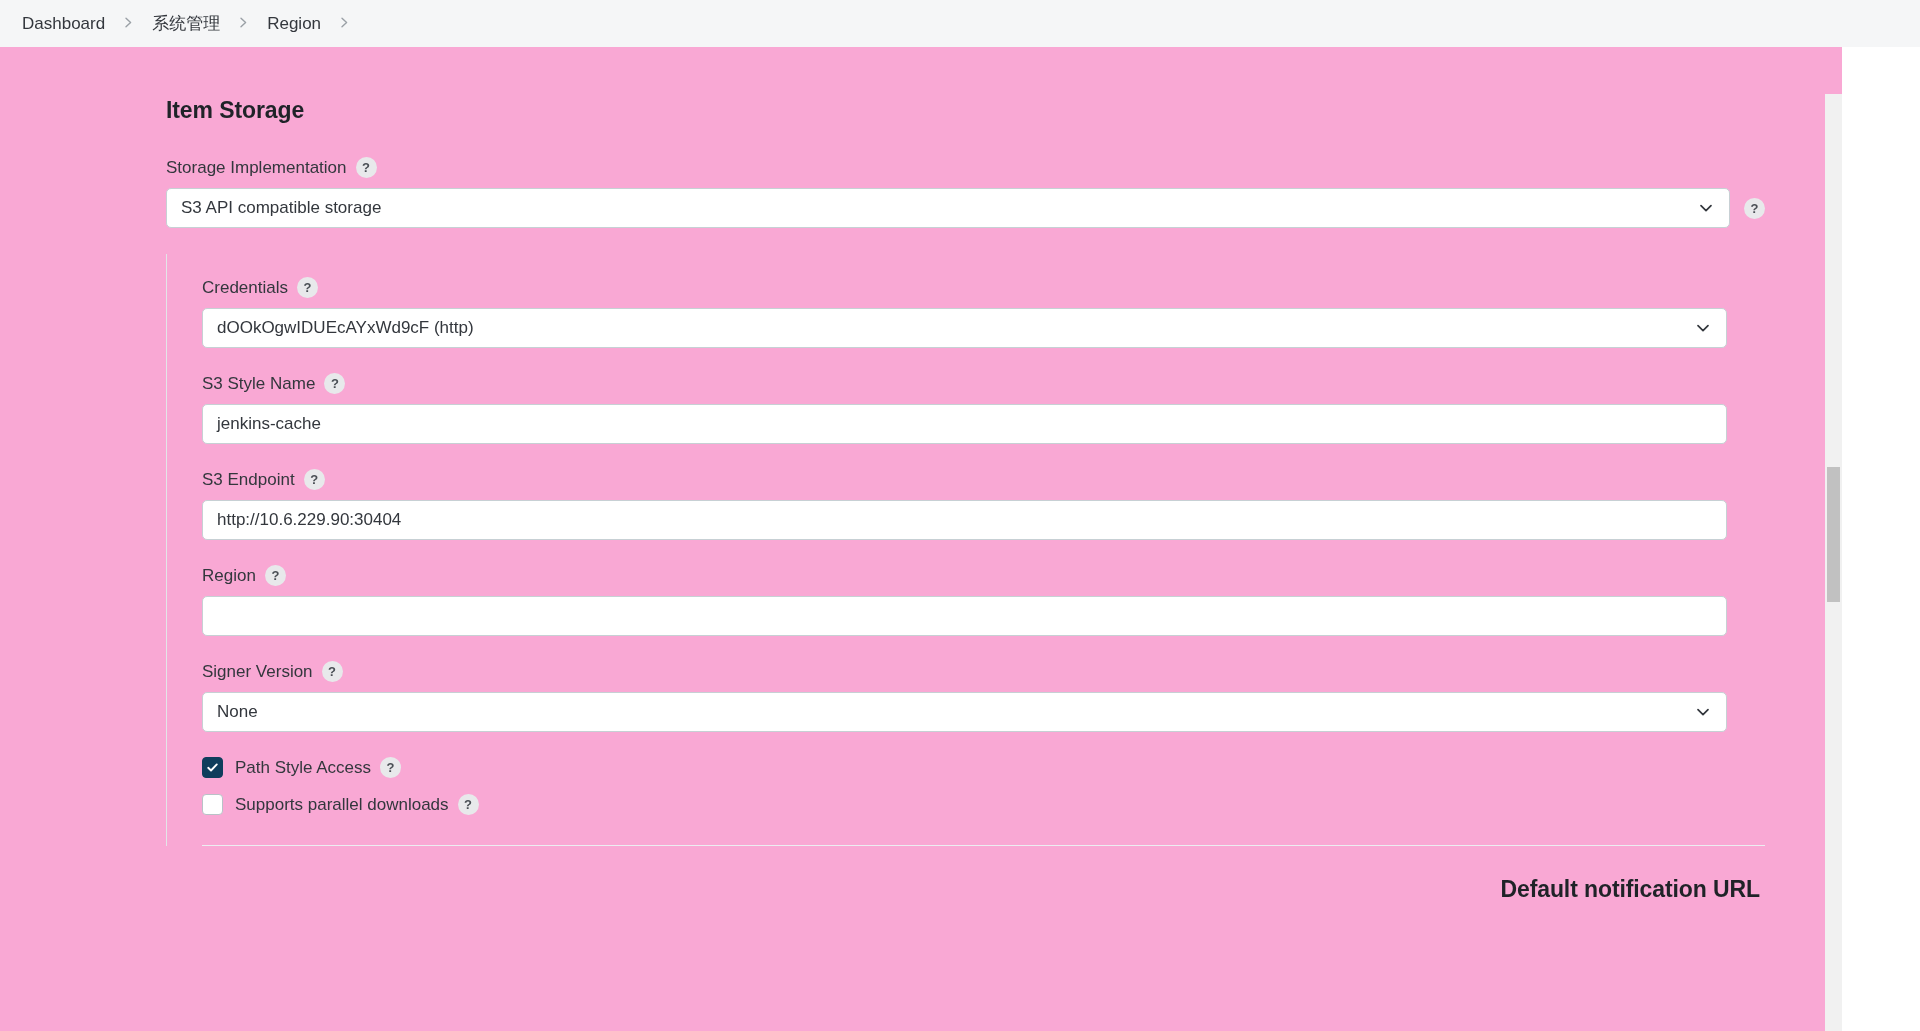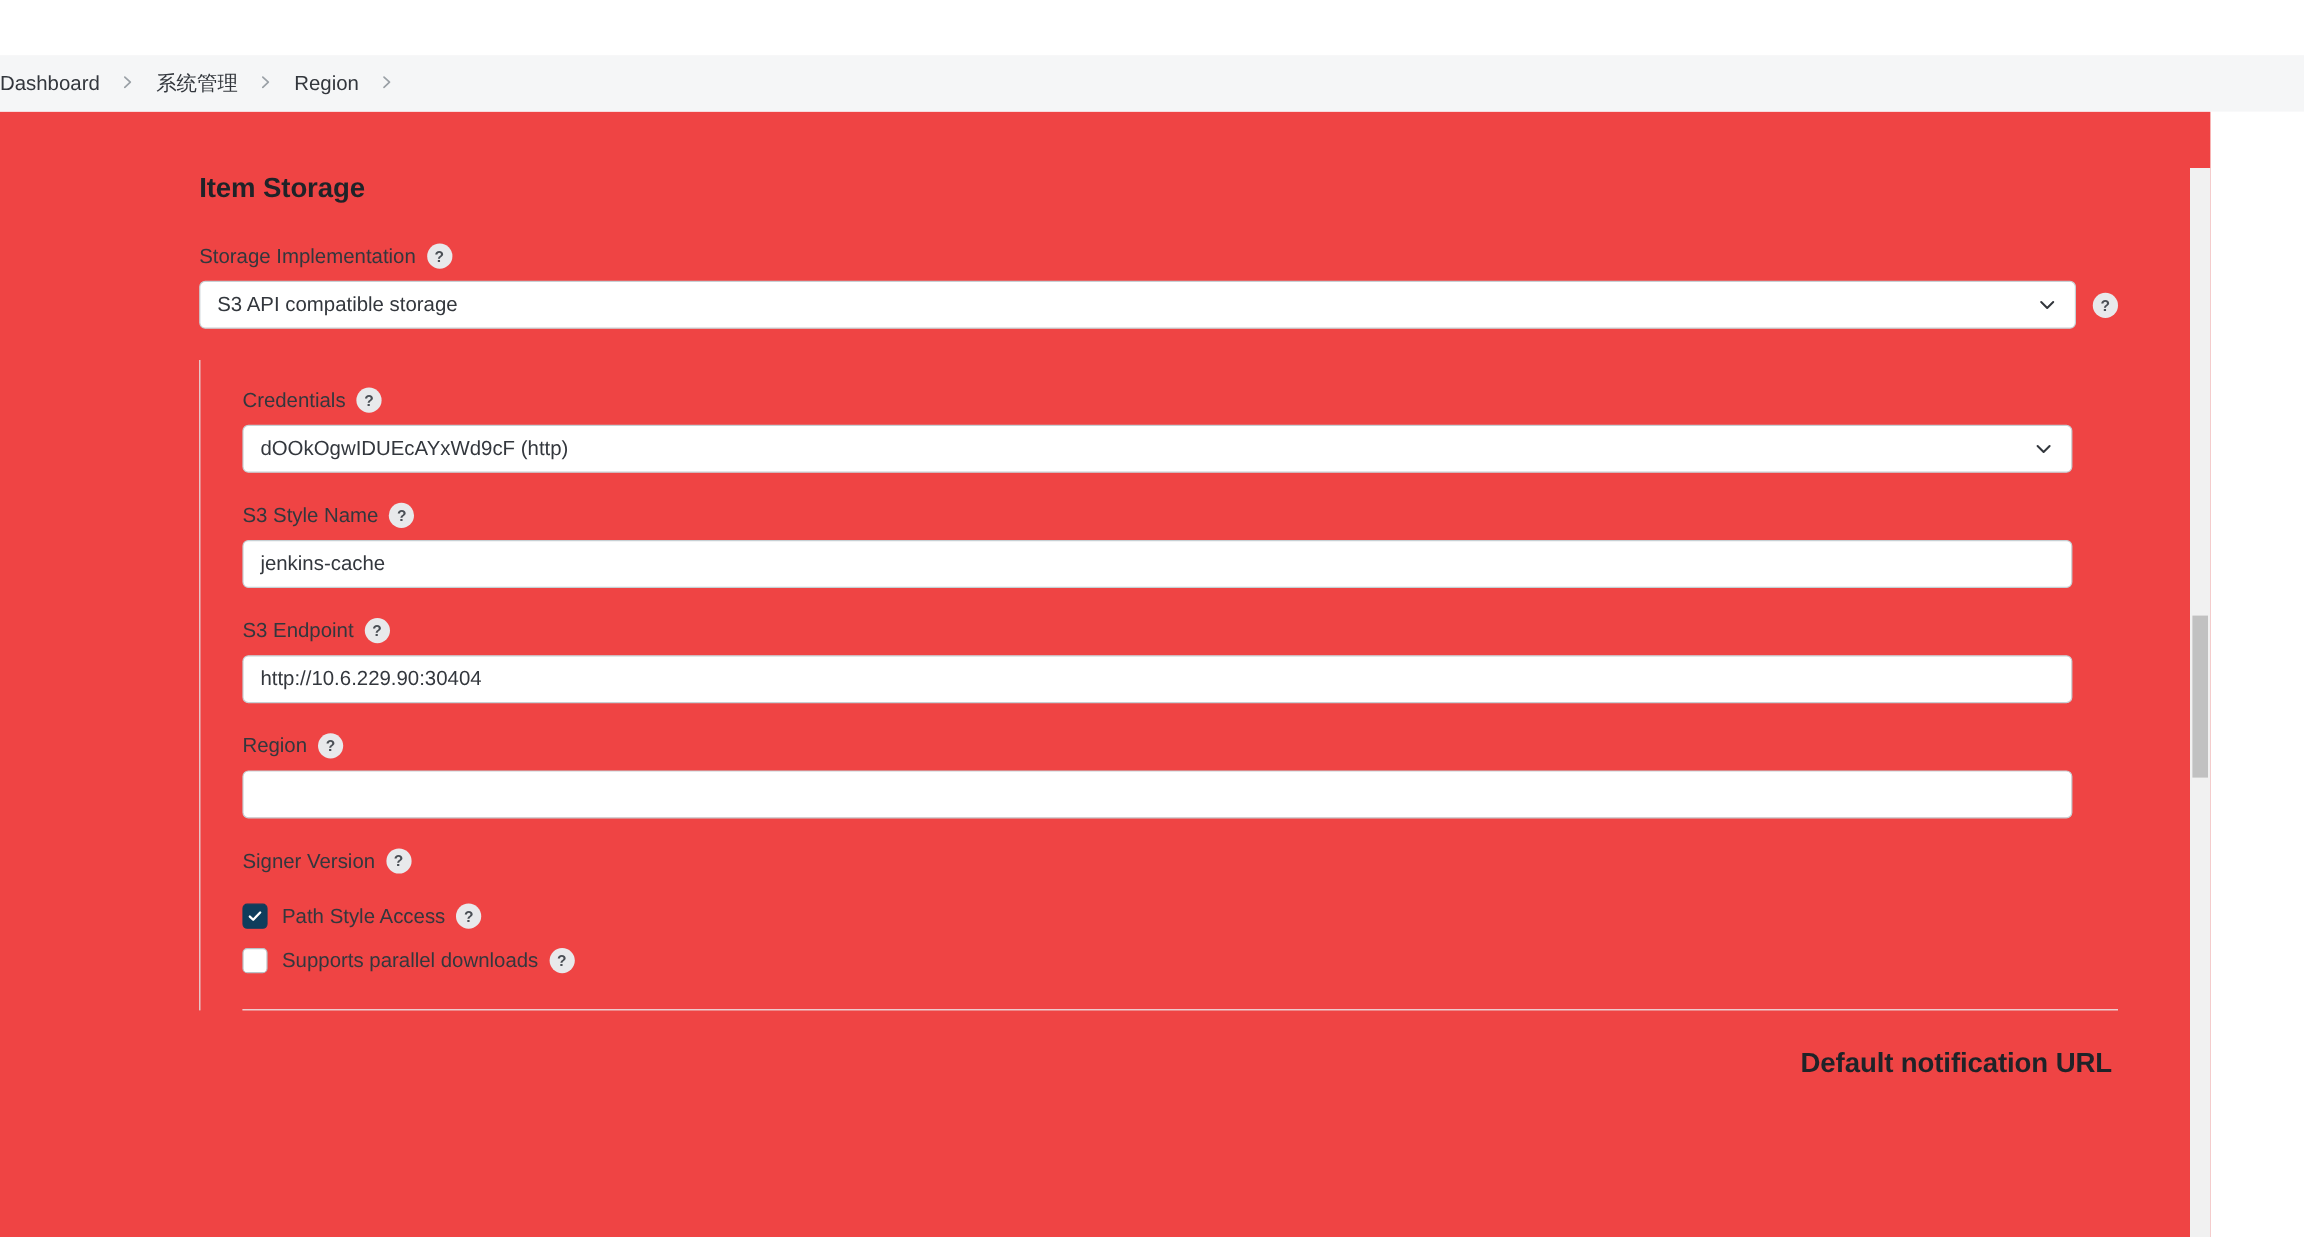--- a/index.html
+++ b/index.html
@@ -11,25 +11,25 @@
     background: #ffffff;
     color: #1f2328;
   }
 
   
   #breadcrumb-bar {
     height: 47px;
     background: #f5f6f7;
     display: flex;
     align-items: center;
+    padding-left: 22px;
     font-size: 17px;
     color: #4a4f55;
     position: relative;
     z-index: 5;
-    margin-top: 46px;
   }
   .crumb {
     color: #33373d;
     text-decoration: none;
     white-space: nowrap;
   }
   .crumb-sep {
     display: inline-block;
     margin: 0 18px;
     color: #9aa0a6;
@@ -37,21 +37,21 @@
     line-height: 1;
     transform: translateY(-1px);
   }
   .crumb-sep svg { display: block; }
 
   
   #page-body {
     position: relative;
     width: 1842px;
     height: 984px;
-    background: #ef4444;
+    background: #f9a8d4;
   }
 
   #content-scroll {
     position: absolute;
     top: 0; left: 0;
     width: 1903px;
     height: 984px;
     overflow: hidden;
   }
 
@@ -331,20 +331,28 @@
           <div class="input-box">
             <span></span>
           </div>
         </div>
 
         <div class="field-block">
           <div class="field-label">
             <span class="lbl-text">Signer Version</span>
             <span class="help-badge">?</span>
           </div>
+          <div class="select-box">
+            <span>None</span>
+            <span class="chev">
+              <svg width="18" height="18" viewBox="0 0 18 18">
+                  <path d="M4 6.7 L9 11.6 L14 6.7" stroke="#33373d" stroke-width="1.7" fill="none" stroke-linecap="round" stroke-linejoin="round"></path>
+                </svg>
+            </span>
+          </div>
         </div>
 
         <div class="checkbox-row">
           <span class="cb checked">
             <svg width="13" height="13" viewBox="0 0 13 13">
                 <path d="M2.2 6.8 L5 9.5 L10.8 3.4" stroke="#ffffff" stroke-width="1.9" fill="none" stroke-linecap="round" stroke-linejoin="round"></path>
               </svg>
           </span>
           <span class="cb-label">
             <span>Path Style Access</span>

